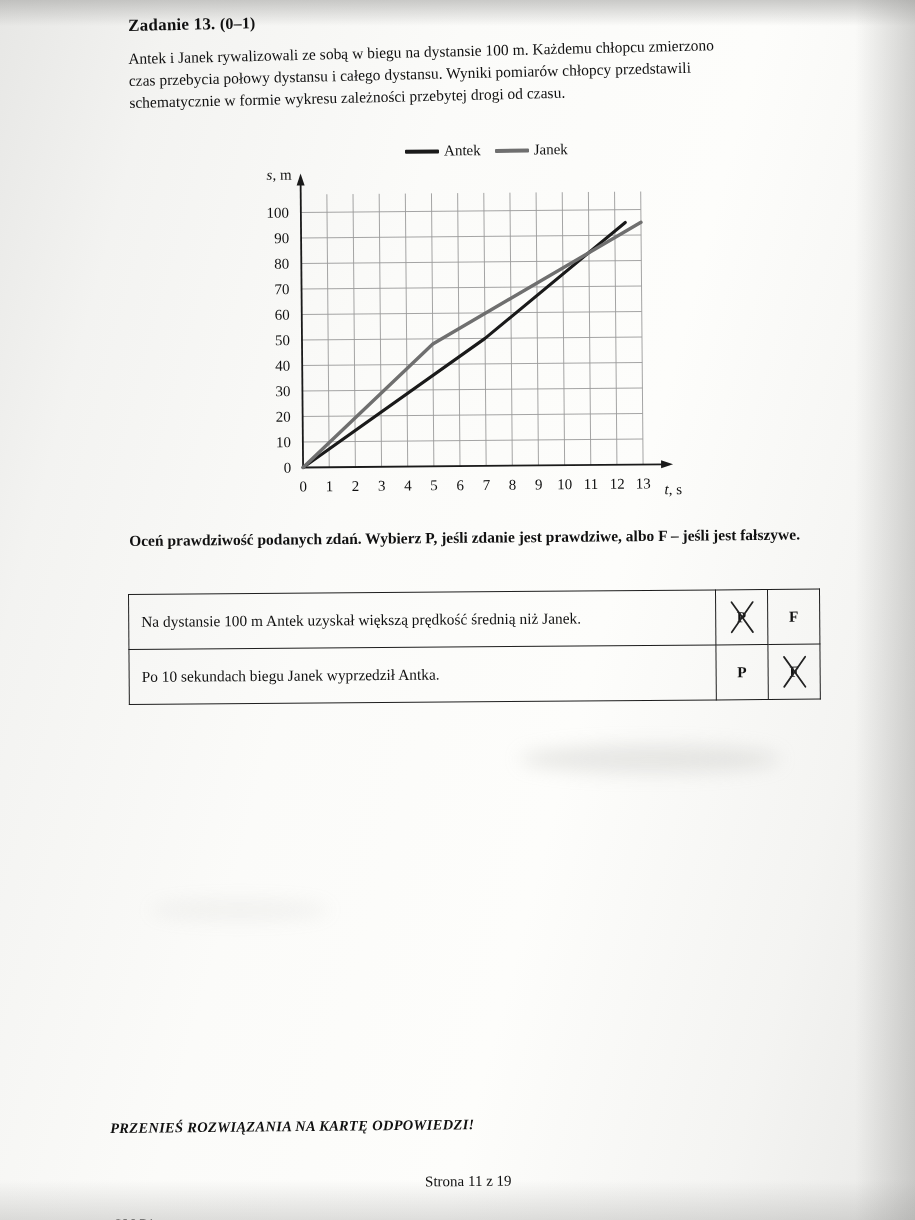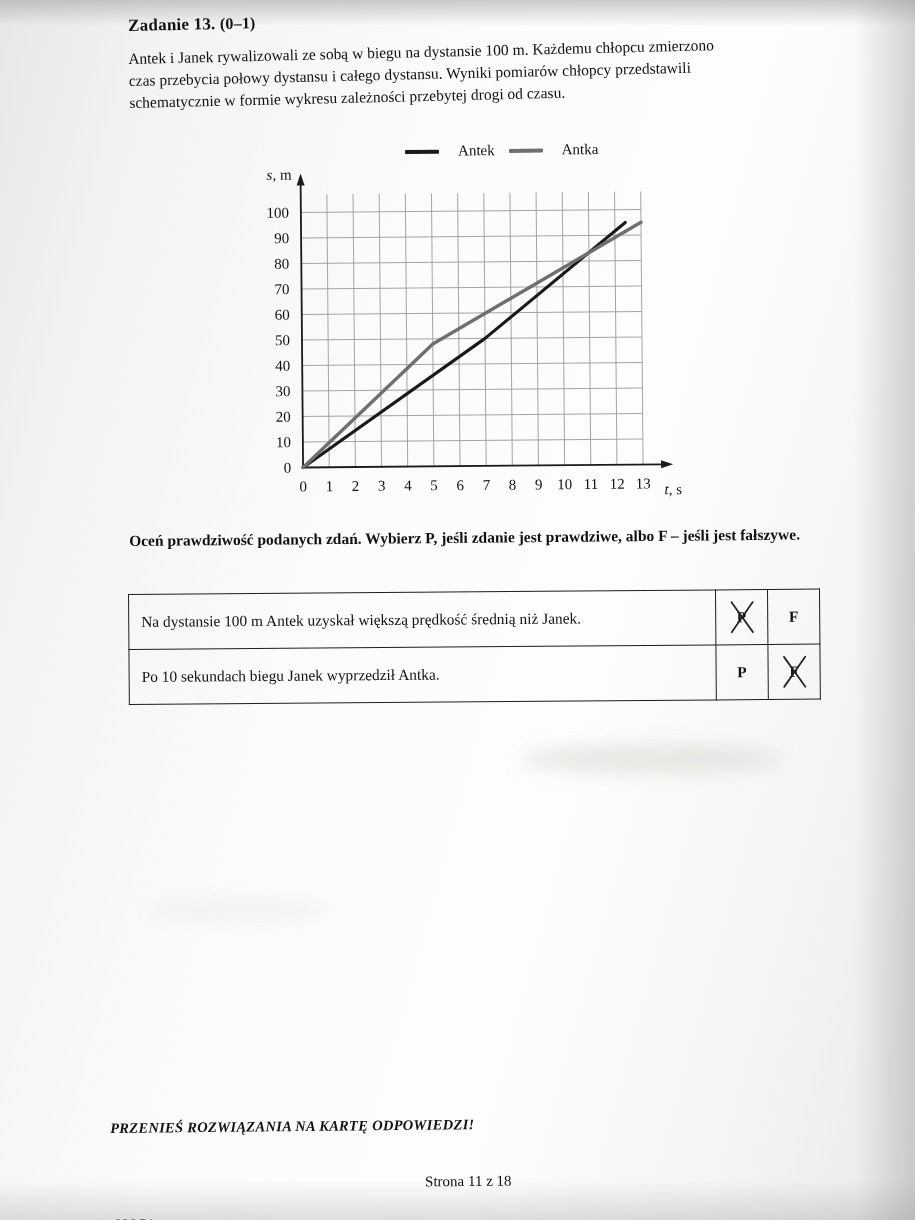--- a/index.html
+++ b/index.html
@@ -76,21 +76,21 @@
   
   .legend {
     position: absolute;
     left: 405px; top: 142px;
     display: flex;
     align-items: center;
     gap: 14px;
     font-size: 15px;
     transform: rotate(-0.6deg);
   }
-  .legend .item { display: flex; align-items: center; gap: 19px; justify-content: space-between; }
+  .legend .item { display: flex; align-items: center; gap: 5px; justify-content: space-between; }
   .legend .swatch-dark {
     display: inline-block; width: 34px; height: 4px; background: #1a1a1a; border-radius: 1px;
   }
   .legend .swatch-gray {
     display: inline-block; width: 34px; height: 4px; background: #6f6f6f; border-radius: 1px;
   }
 
   
   .chart-wrap {
     position: absolute;
@@ -202,21 +202,21 @@
       <div>schematycznie w formie wykresu zależności przebytej drogi od czasu.</div>
     </div>
 
     <div class="legend">
       <span class="item">
         <span class="swatch-dark"></span>
         <span>Antek</span>
       </span>
       <span class="item">
         <span class="swatch-gray"></span>
-        <span>Antka</span>
+        <span>Janek</span>
       </span>
     </div>
 
     <div class="chart-wrap">
       <svg width="480" height="350" viewBox="0 0 480 350" xmlns="http://www.w3.org/2000/svg">
 
         <g stroke="#9a9a9a" stroke-width="0.9">
 
           <line x1="96.15" y1="27" x2="96.15" y2="300"></line>
           <line x1="122.31" y1="27" x2="122.31" y2="300"></line>
@@ -318,17 +318,17 @@
                 <line x1="16" y1="12" x2="38" y2="42" stroke="#222" stroke-width="1.8" stroke-linecap="round"></line>
                 <line x1="38" y1="12" x2="16" y2="42" stroke="#222" stroke-width="1.8" stroke-linecap="round"></line>
               </svg>
             </span>
           </td>
         </tr>
       </tbody>
     </table>
 
     <div class="transfer-note">PRZENIEŚ ROZWIĄZANIA NA KARTĘ ODPOWIEDZI!</div>
-    <div class="page-no">Strona 11 z 18</div>
+    <div class="page-no">Strona 11 z 19</div>
     <div class="sheet-code">GM-P1</div>
 
   </div>
 </div>
 
 </body></html>

